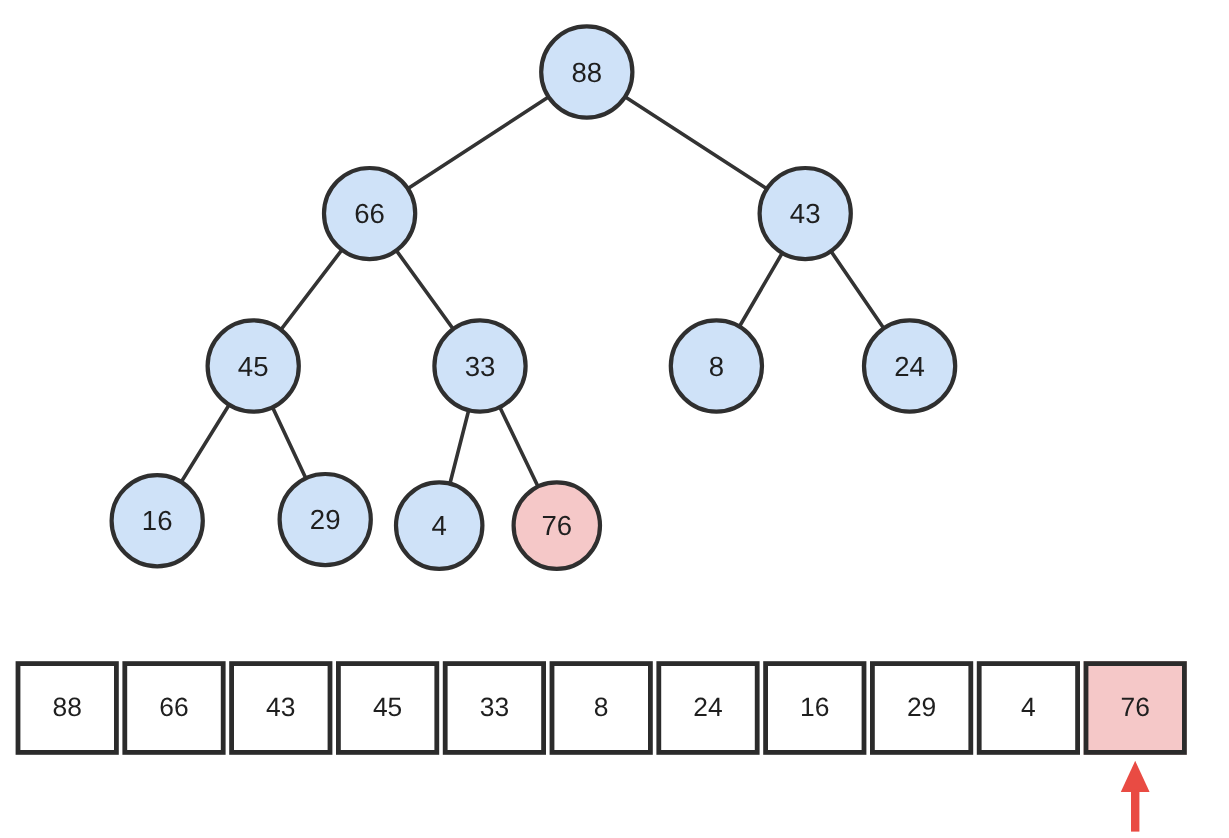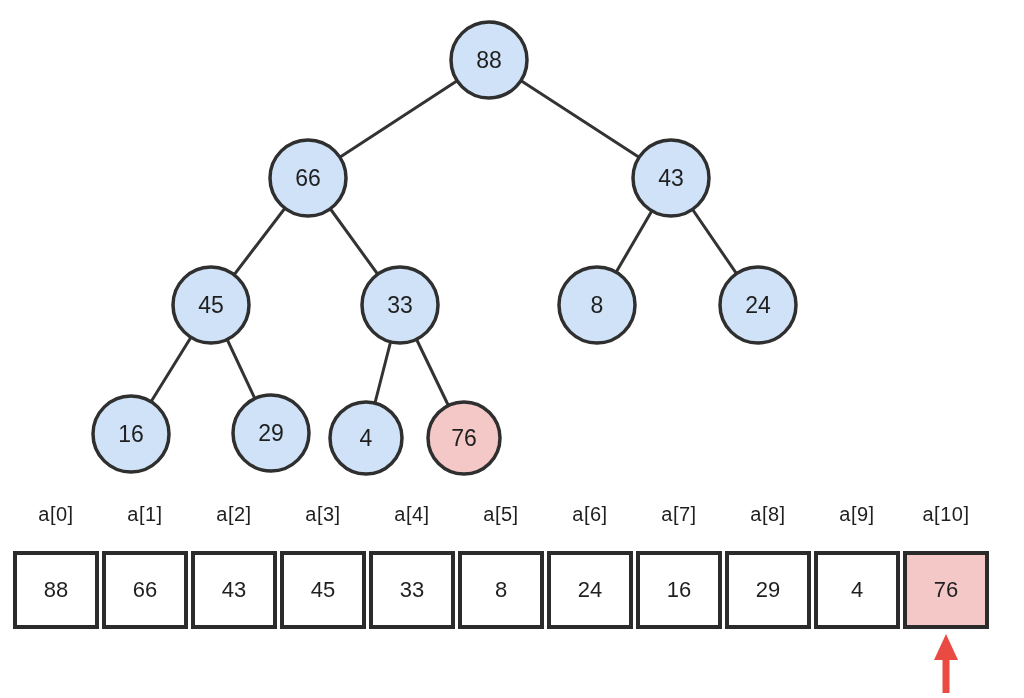--- a/index.html
+++ b/index.html
@@ -138,33 +138,20 @@
       <g>
         <circle cx="366" cy="438" r="36" class="node-circle"></circle>
         <text x="366" y="438" dy="0.35em" class="node-text">4</text>
       </g>
       <g>
         <circle cx="464" cy="438" r="36" class="node-circle hl"></circle>
         <text x="464" y="438" dy="0.35em" class="node-text">76</text>
       </g>
     </svg>
 
-  <div class="labels-row" id="labels-row">
-      <div class="idx">a[0]</div>
-      <div class="idx">a[1]</div>
-      <div class="idx">a[2]</div>
-      <div class="idx">a[3]</div>
-      <div class="idx">a[4]</div>
-      <div class="idx">a[5]</div>
-      <div class="idx">a[6]</div>
-      <div class="idx">a[7]</div>
-      <div class="idx">a[8]</div>
-      <div class="idx">a[9]</div>
-      <div class="idx">a[10]</div>
-    </div>
 
   <div class="cells-row" id="cells-row">
       <div class="cell">88</div>
       <div class="cell">66</div>
       <div class="cell">43</div>
       <div class="cell">45</div>
       <div class="cell">33</div>
       <div class="cell">8</div>
       <div class="cell">24</div>
       <div class="cell">16</div>

